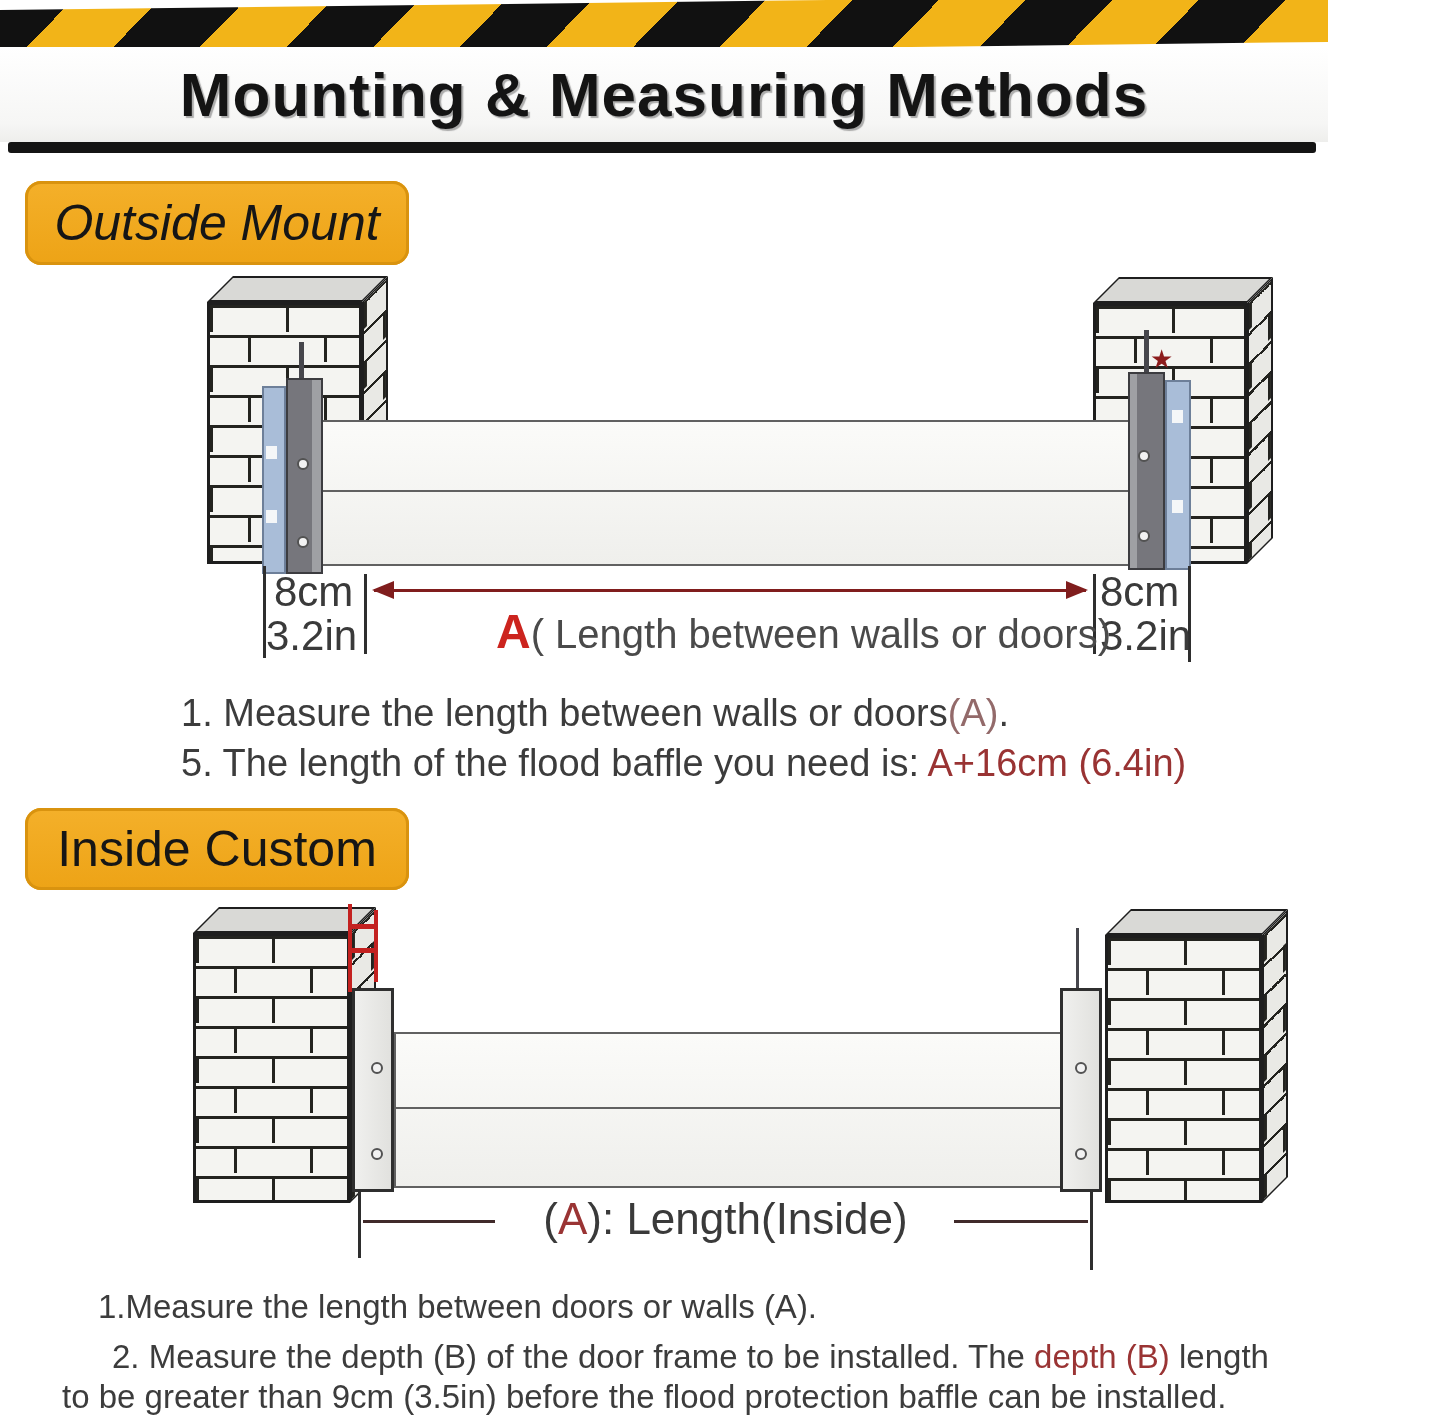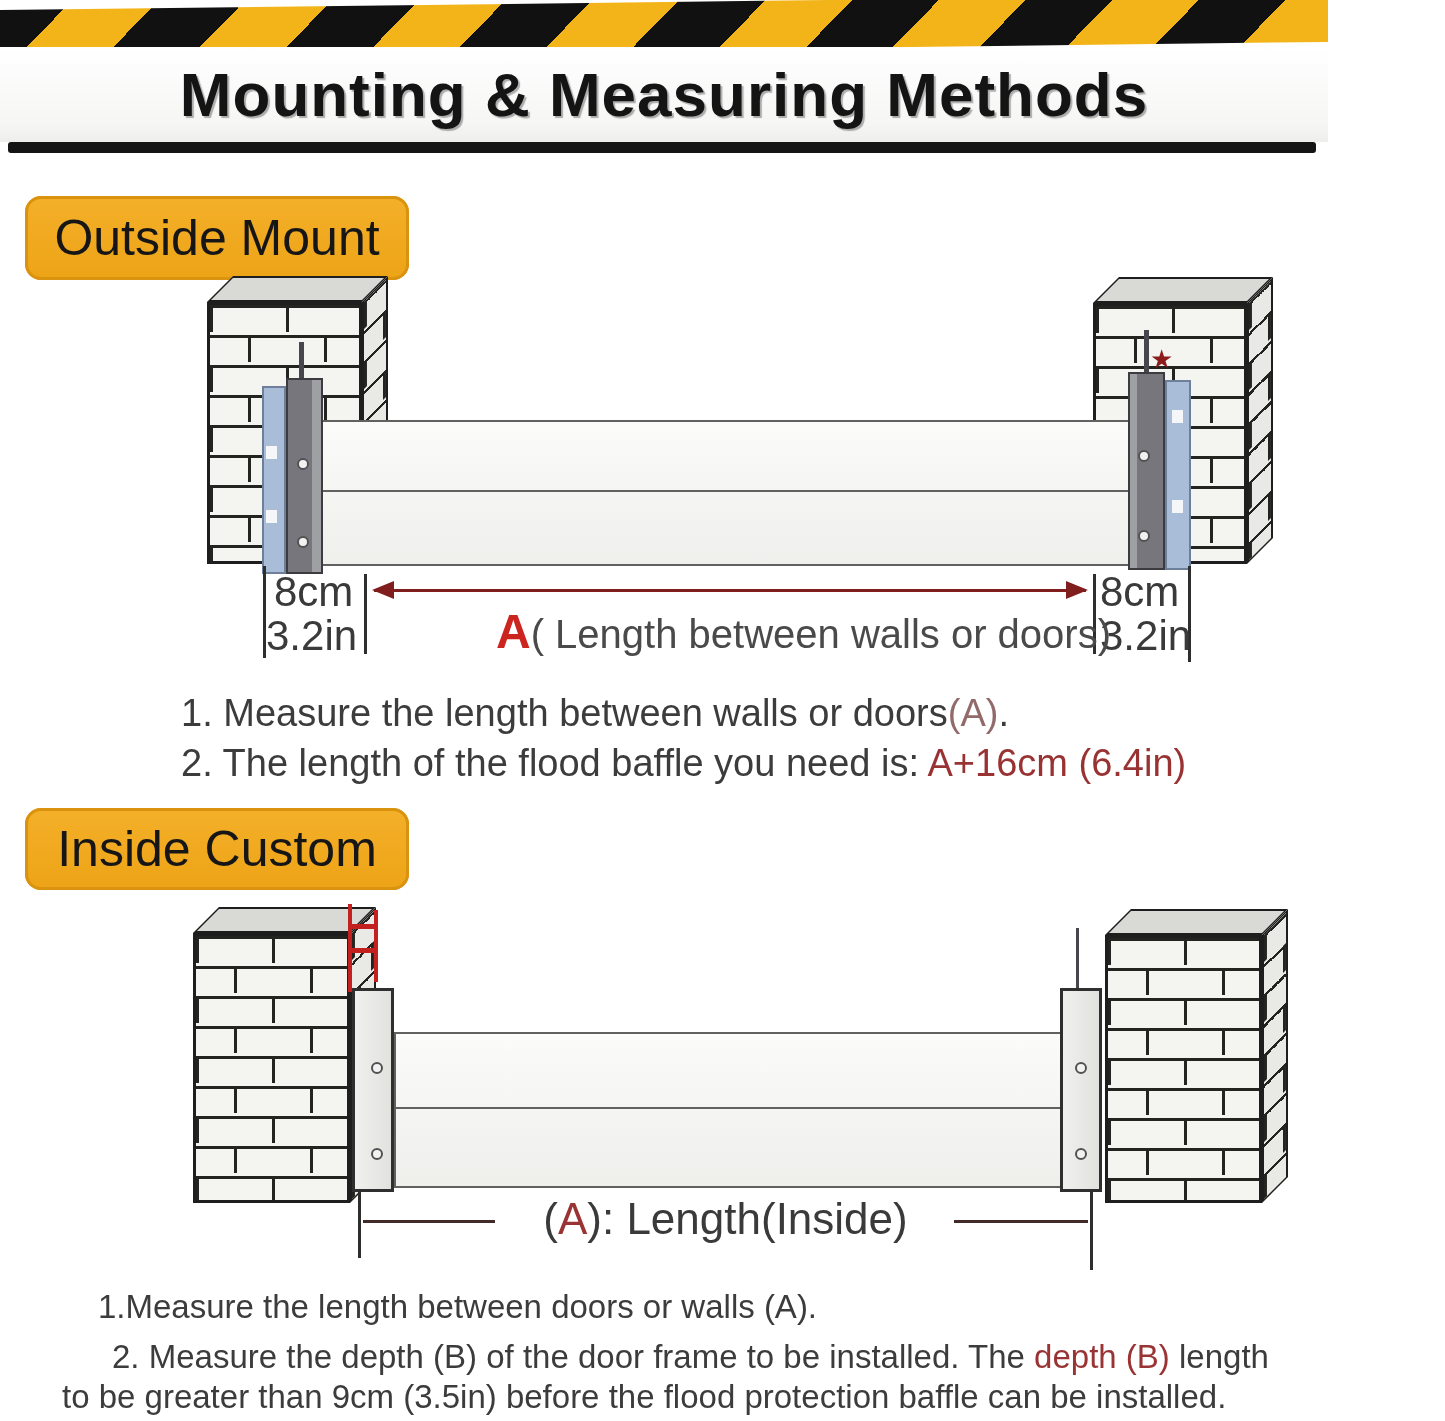--- a/index.html
+++ b/index.html
@@ -100,21 +100,21 @@
 <div class="stage">
 
   <div class="abs" style="left:0;top:0;right:0;height:155px;z-index:10;">
     <div class="stripes"></div>
     <div class="titleband">
       <div class="title">Mounting &amp; Measuring Methods</div>
     </div>
     <div class="underbar"></div>
   </div>
 
-  <div class="badge" style="top:196px;">
+  <div class="badge" style="top:181px;font-style:italic;">
       <span>Outside Mount</span>
     </div>
 
   <div class="pillar" style="left:207px;top:276px;width:155px;height:288px;z-index:1;">
     <div class="p-top"></div>
     <div class="p-front brick"></div>
     <div class="p-side brick-sm" style="height:262px;"></div>
   </div>
 
   <div class="pillar" style="left:1093px;top:277px;width:154px;height:287px;z-index:1;">
@@ -156,21 +156,21 @@
   <div class="dim-num" style="left:1100px;top:612px;">3.2in</div>
 
   <div class="span-label" style="left:496px;top:604px;">
     <span class="red-a">A</span><span>( Length between walls or doors)</span>
   </div>
 
   <div class="step" style="left:133px;top:692px;">
     <span>1. Measure the length between walls or doors</span><span class="muted-red">(A)</span><span>.</span>
   </div>
   <div class="step" style="left:133px;top:742px;">
-    <span>2. The length of the flood baffle you need is: </span><span class="accent-red">A+16cm (6.4in)</span>
+    <span>5. The length of the flood baffle you need is: </span><span class="accent-red">A+16cm (6.4in)</span>
   </div>
 
   <div class="badge" style="top:808px;height:82px;">
       <span>Inside Custom</span>
     </div>
 
   <div class="pillar" style="left:193px;top:907px;width:157px;height:296px;z-index:1;">
     <div class="p-top"></div>
     <div class="p-front brick"></div>
     <div class="p-side brick-sm" style="height:270px;"></div>

